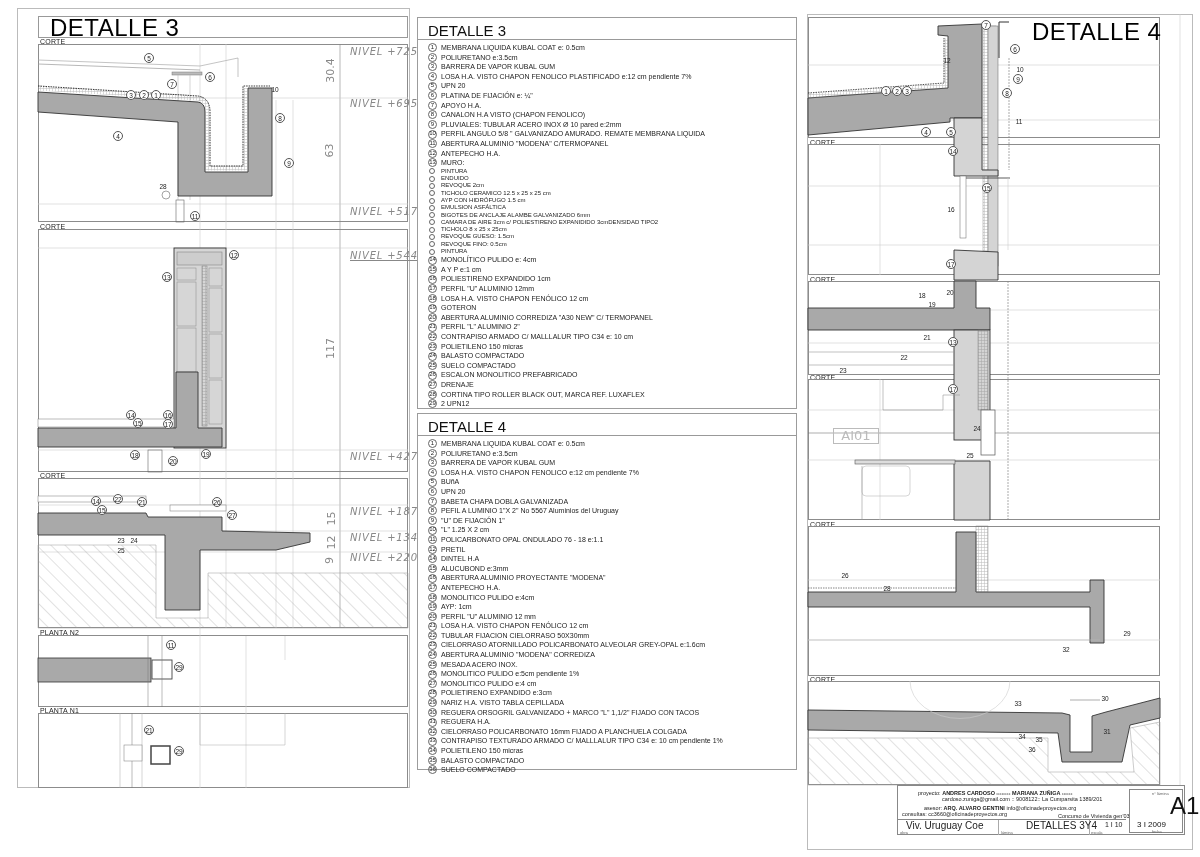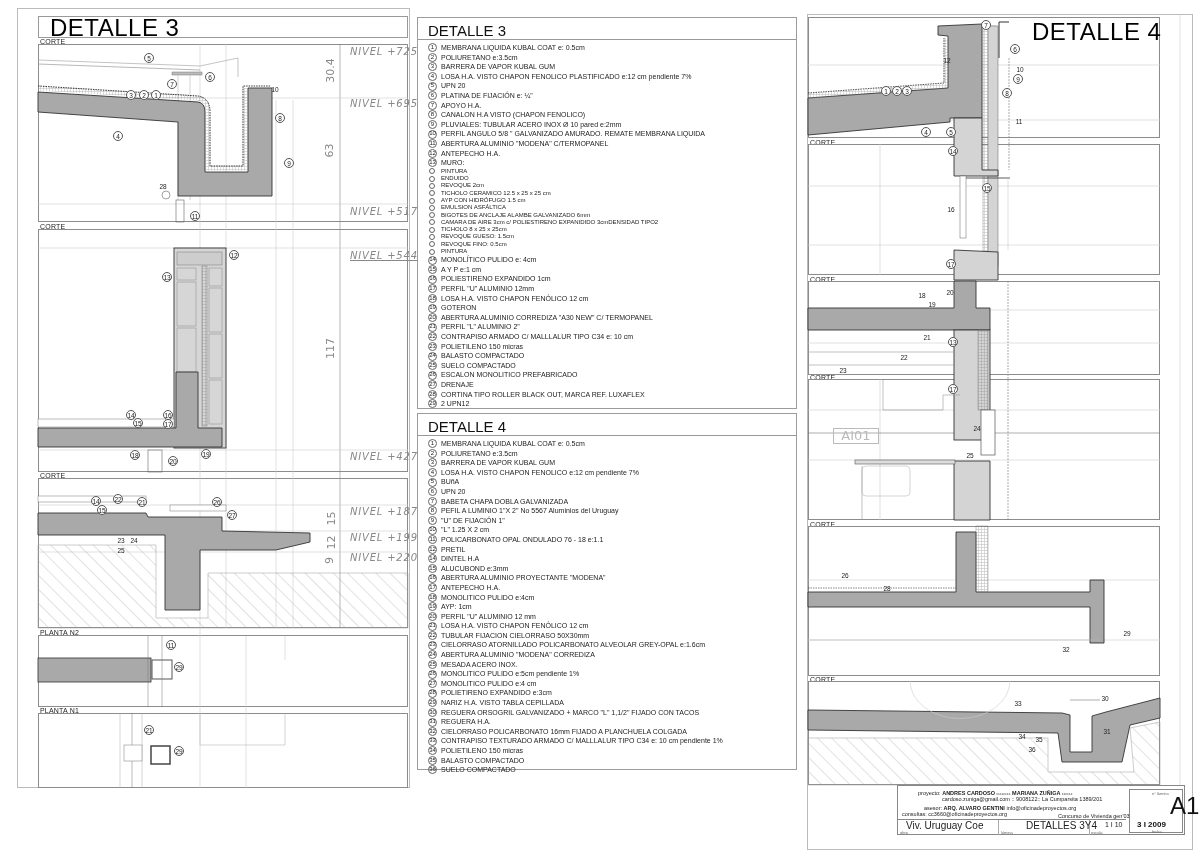--- a/index.html
+++ b/index.html
@@ -157,21 +157,21 @@
 <div class="callout" style="left:174px;top:662px;">29</div>
 <div class="callout" style="left:144px;top:725px;">21</div>
 <div class="callout" style="left:174px;top:746px;">29</div>
 
 <div class="nivel" style="left:350px;top:46px;">NIVEL  +725</div>
 <div class="nivel" style="left:350px;top:98px;">NIVEL  +695</div>
 <div class="nivel" style="left:350px;top:206px;">NIVEL  +517</div>
 <div class="nivel" style="left:350px;top:250px;text-decoration:underline;">NIVEL  +544</div>
 <div class="nivel" style="left:350px;top:451px;">NIVEL  +427</div>
 <div class="nivel" style="left:350px;top:506px;">NIVEL  +187</div>
-<div class="nivel" style="left:350px;top:532px;">NIVEL  +199</div>
+<div class="nivel" style="left:350px;top:532px;">NIVEL  +134</div>
 <div class="nivel" style="left:350px;top:552px;">NIVEL  +220</div>
 
 <div class="dim" style="left:318px;top:64px;">30.4</div>
 <div class="dim" style="left:322px;top:144px;">63</div>
 <div class="dim" style="left:320px;top:342px;">117</div>
 <div class="dim" style="left:324px;top:512px;">15</div>
 <div class="dim" style="left:324px;top:536px;">12</div>
 <div class="dim" style="left:326px;top:554px;">9</div>
 
 <div class="legend" style="left:417px;top:17px;width:380px;height:392px;">
@@ -641,16 +641,16 @@
   <div class="abs" style="left:191px;top:34px;height:15px;border-left:1px solid #aaa;"></div>
   <div class="tb-mid" style="left:8px;top:34px;">Viv. Uruguay Coe</div>
   <div class="tb-tiny" style="left:2px;top:44px;">obra</div>
   <div class="tb-mid" style="left:128px;top:34px;">DETALLES 3Y4</div>
   <div class="tb-tiny" style="left:103px;top:44px;">lámina</div>
   <div class="tb-small" style="left:207px;top:35px;font-size:7px;">1 I 10</div>
   <div class="tb-tiny" style="left:193px;top:44px;">escala</div>
   <div class="abs" style="left:231px;top:3px;width:54px;height:44px;border:1px solid #888;">
     <div class="tb-tiny" style="left:22px;top:1px;">n° lámina</div>
     <div class="abs" style="left:4px;top:2px;font-size:24px;margin-left:36px;">A10</div>
-    <div class="abs" style="left:7px;top:30px;font-size:8px;font-weight:bold;">3 I 2009</div>
+    <div class="abs" style="left:7px;top:30px;font-size:8px;">3 I 2009</div>
     <div class="tb-tiny" style="left:22px;top:39px;">fecha</div>
   </div>
 </div>
 
 </body></html>

